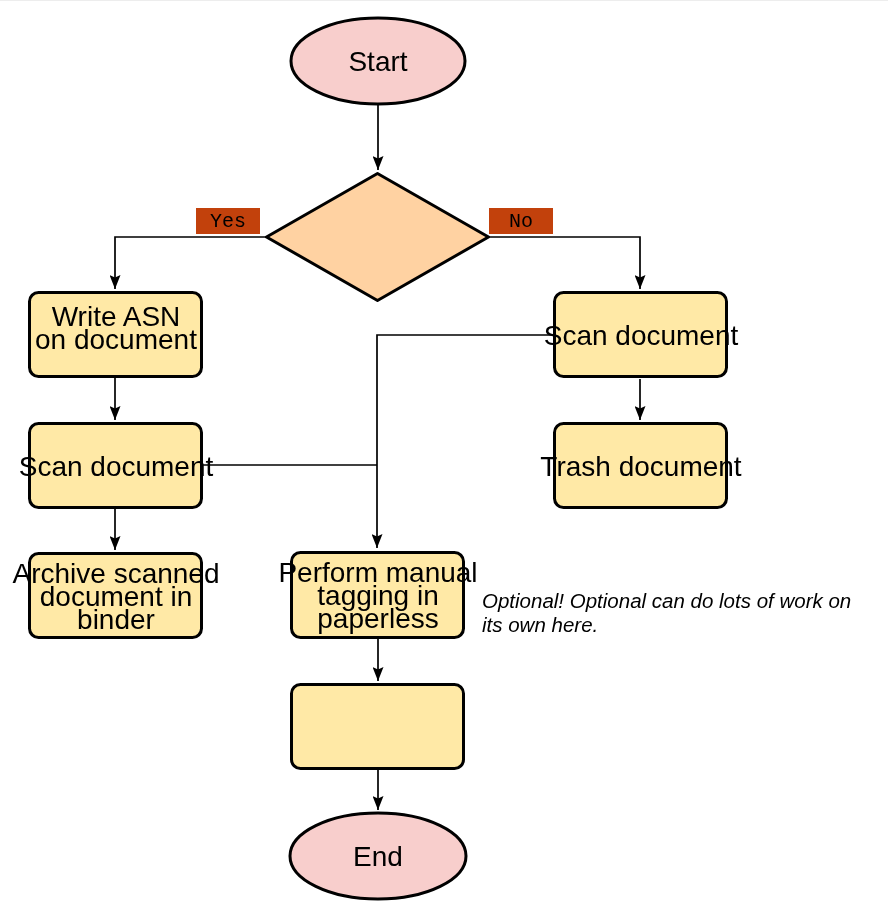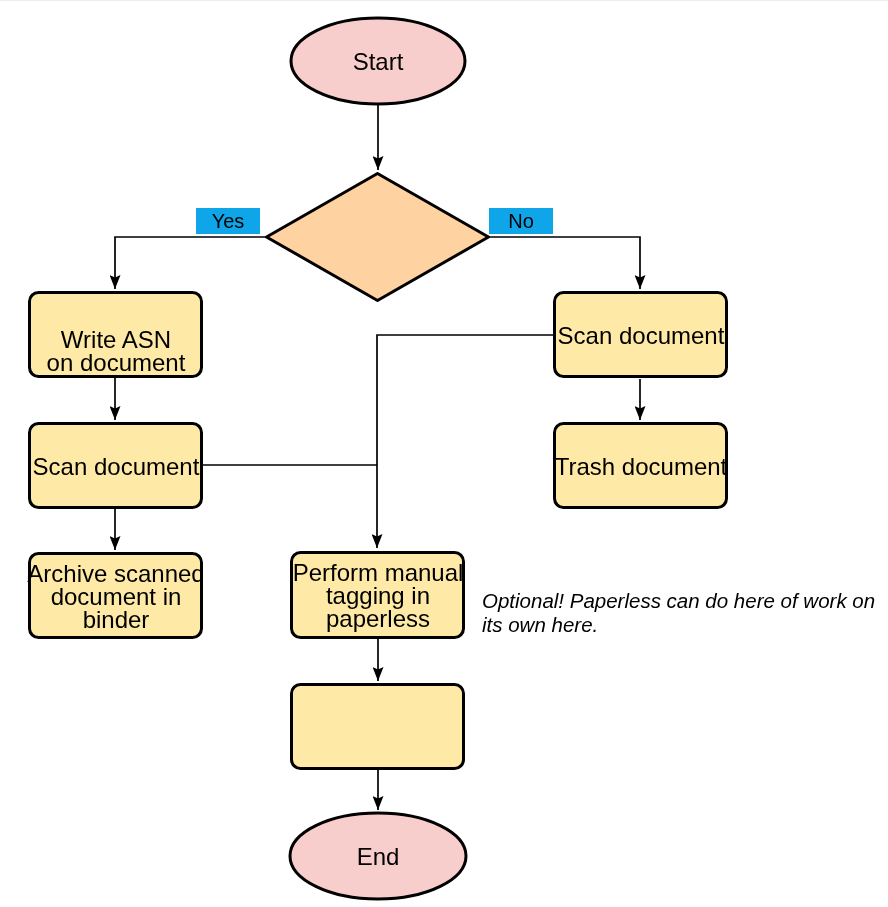--- a/index.html
+++ b/index.html
@@ -6,25 +6,25 @@
   body {
     width: 888px; height: 907px; overflow: hidden;
     font-family: "Liberation Sans", sans-serif;
   }
   .canvas { position: relative; width: 888px; height: 907px; background: #ffffff; }
   .canvas svg { position: absolute; left: 0; top: 0; }
   .lbl {
     position: absolute;
     display: flex; align-items: center; justify-content: center;
     text-align: center;
-    font-size: 24px; line-height: 23px; color: #000000;
+    font-size: 28px; line-height: 23px; color: #000000;
     white-space: pre;
     pointer-events: none;
   }
-  .edge-lbl { font-size: 20px; background: #0ea5e9; }
+  .edge-lbl { font-size: 20px; background: #c2410c; font-family: Liberation Mono, monospace; }
   .note {
     position: absolute;
     font-size: 20.5px; line-height: 24px; font-style: italic; color: #000000;
     text-align: left; white-space: pre;
   }
   .bottom-divider {
     position: absolute; left: 0; top: 900; width: 888px; height: 1px;
     background: #ededed;
   }
 </style>
@@ -61,33 +61,33 @@
       <rect x="29.5" y="553.5" width="172" height="84" rx="9" fill="#ffe9a6"></rect>
       <rect x="554.5" y="292.5" width="172" height="84" rx="9" fill="#ffe9a6"></rect>
       <rect x="554.5" y="423.5" width="172" height="84" rx="9" fill="#ffe9a6"></rect>
       <rect x="291.5" y="552.5" width="172" height="85" rx="9" fill="#ffe9a6"></rect>
       <rect x="291.5" y="684.5" width="172" height="84" rx="9" fill="#ffe9a6"></rect>
       <ellipse cx="378" cy="856" rx="88" ry="43" fill="#f8cecc"></ellipse>
     </g>
   </svg>
 
   <div class="lbl" style="left:290px; top:18px;  width:176px; height:86px;">Start</div>
-  <div class="lbl" style="left:29px;  top:308px; width:174px; height:86px;">Write ASN
+  <div class="lbl" style="left:29px;  top:285px; width:174px; height:86px;">Write ASN
 on document</div>
   <div class="lbl" style="left:29px;  top:423px; width:174px; height:86px;">Scan document</div>
   <div class="lbl" style="left:29px;  top:553px; width:174px; height:86px;border-radius:17px;">Archive scanned
 document in
 binder</div>
   <div class="lbl" style="left:554px; top:292px; width:174px; height:86px;">Scan document</div>
   <div class="lbl" style="left:554px; top:423px; width:174px; height:86px;">Trash document</div>
   <div class="lbl" style="left:291px; top:552px; width:174px; height:86px;">Perform manual
 tagging in
 paperless</div>
   <div class="lbl" style="left:290px; top:813px; width:176px; height:86px;">End</div>
 
   <div class="lbl edge-lbl" style="left:196px; top:208px; width:64px; height:26px;">Yes</div>
   <div class="lbl edge-lbl" style="left:489px; top:208px; width:64px; height:26px;">No</div>
 
-  <div class="note" style="left:482px; top:589px;">Optional! Paperless can do here of work on
+  <div class="note" style="left:482px; top:589px;">Optional! Optional can do lots of work on
 its own here.</div>
 
   <div class="bottom-divider"></div>
 </div>
 
 </body></html>

